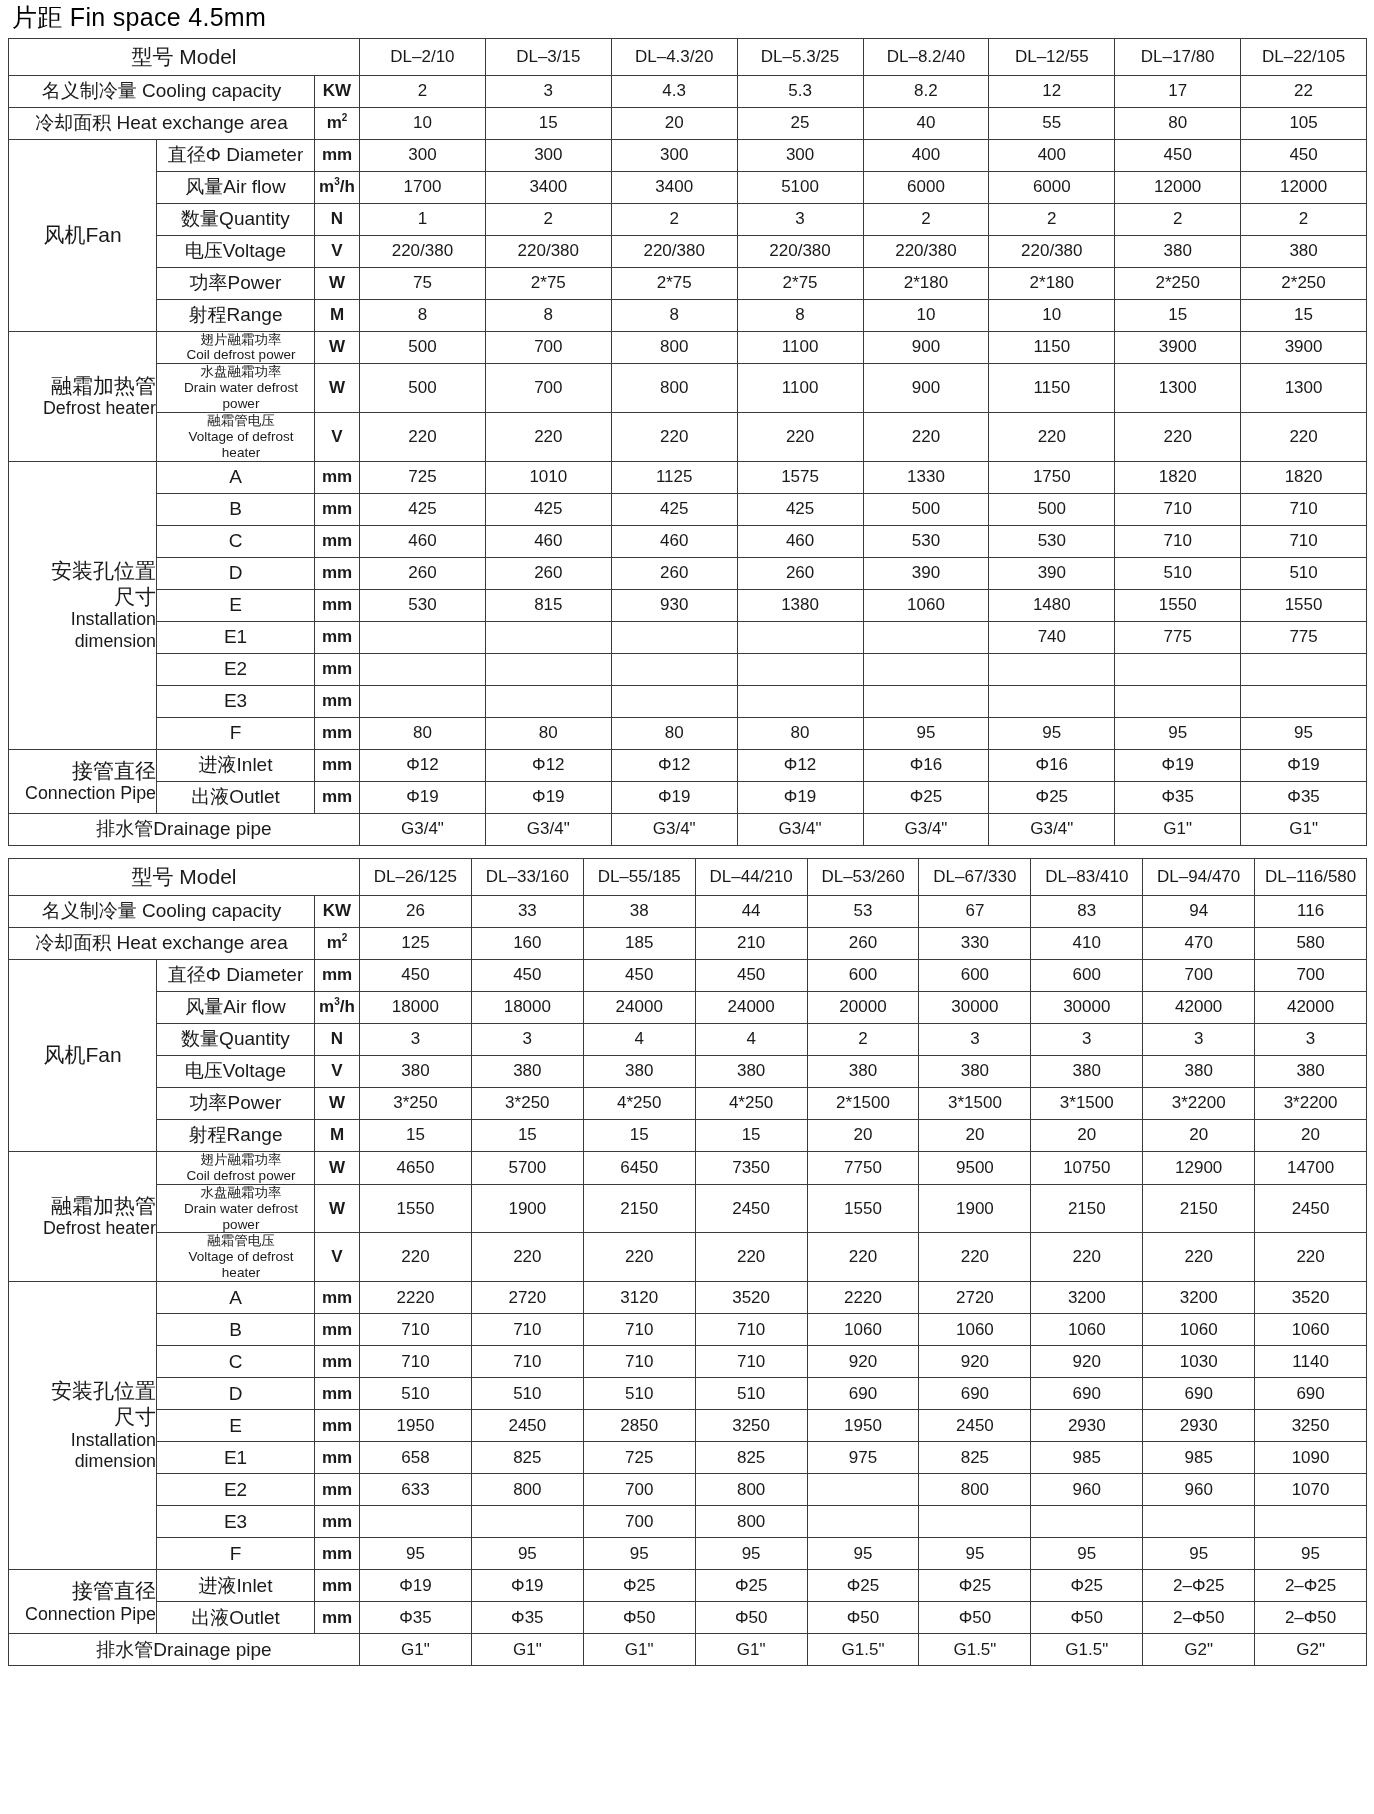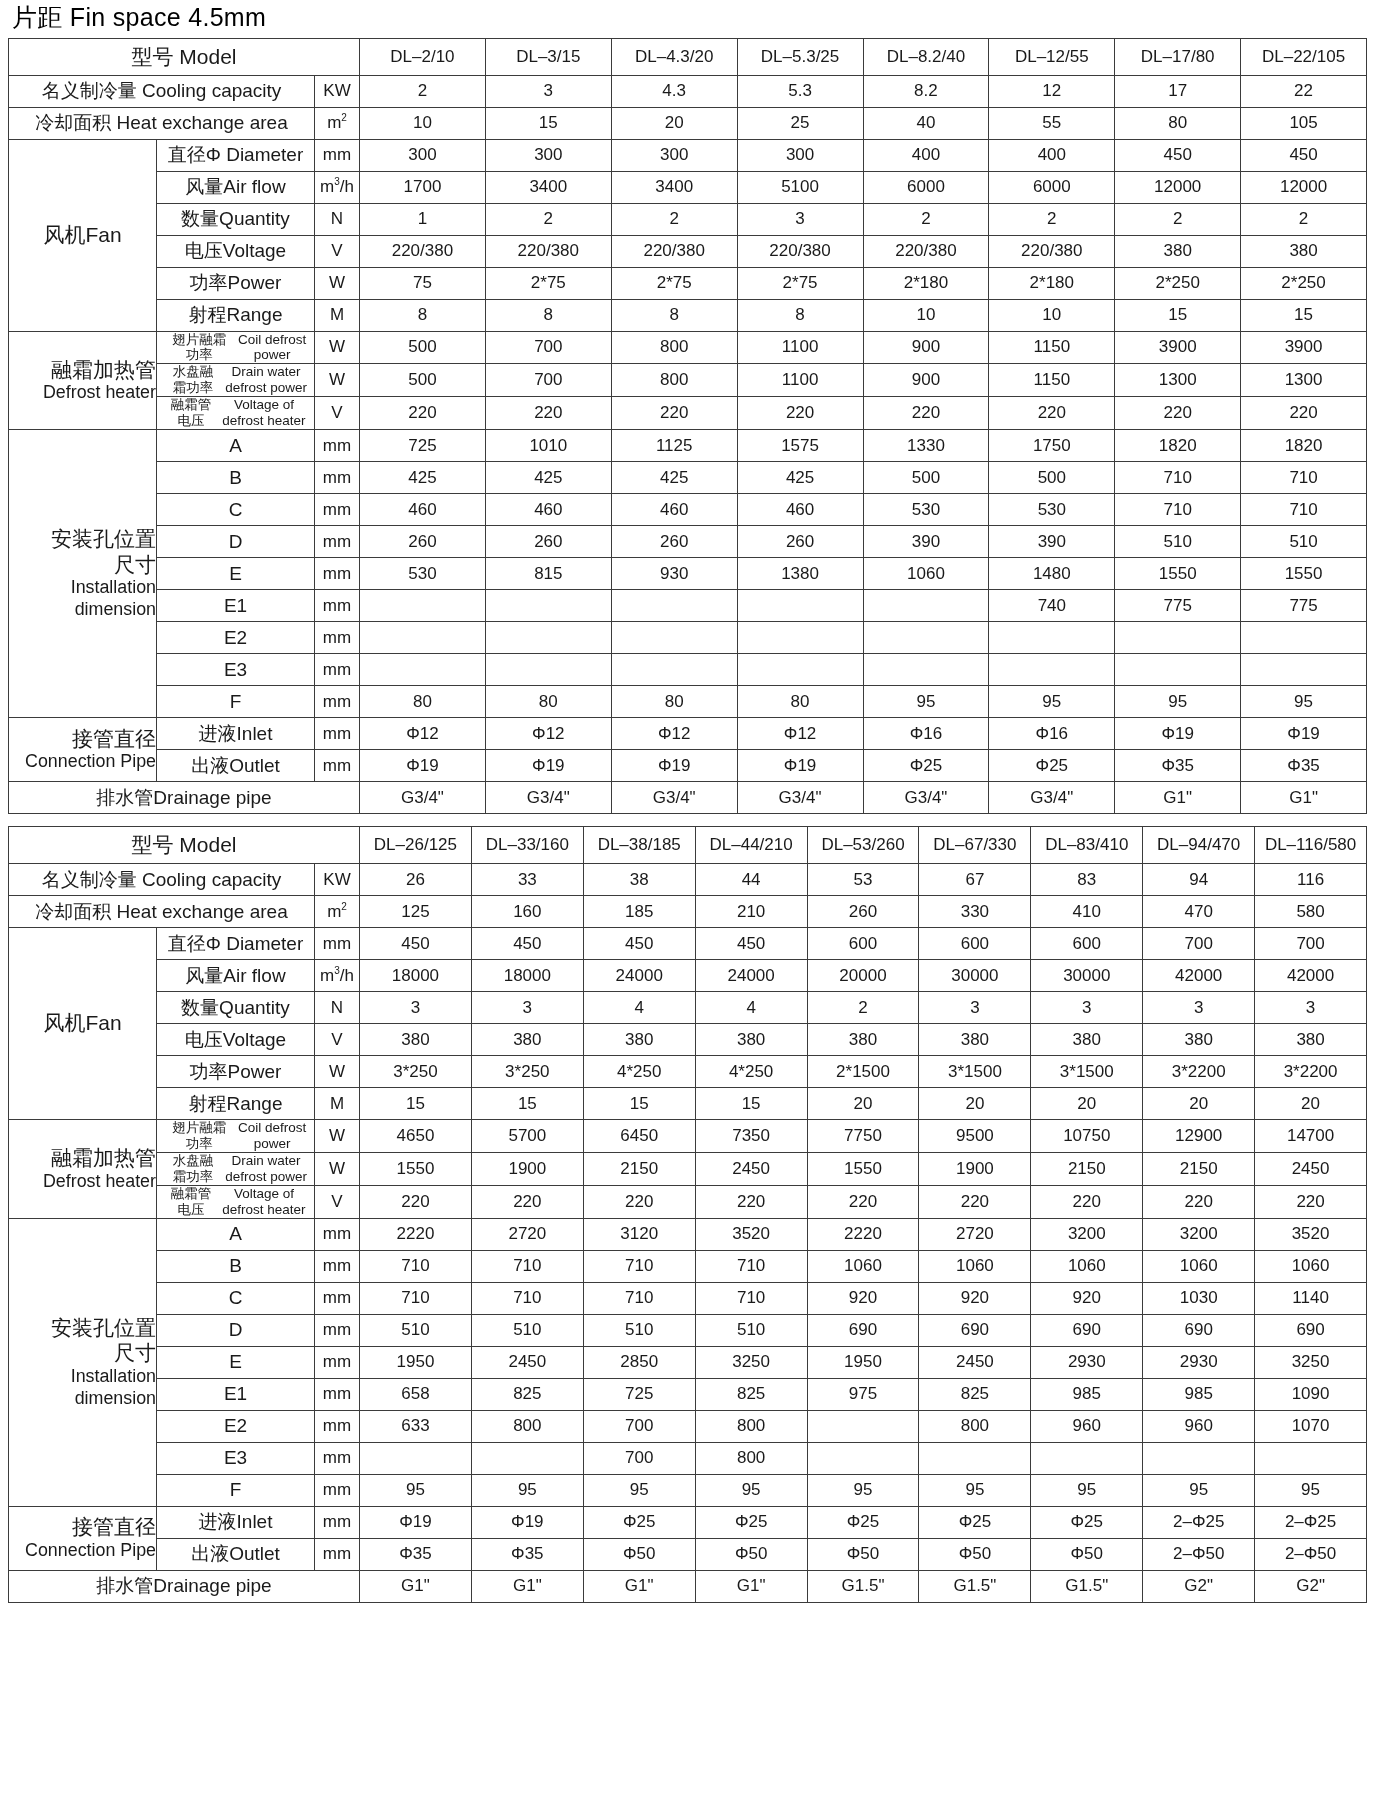--- a/index.html
+++ b/index.html
@@ -64,20 +64,21 @@
     font-size: 13.5px;
     line-height: 1.15;
   }
   td.lbl.dim {
     font-size: 19px;
   }
   td.unit {
     background: #4a7fb5;
     color: #ffffff;
     font-size: 16px;
+    font-weight: bold;
   }
   td.modelhdr {
     font-size: 19px;
     font-weight: 400;
     height: 36px;
   }
   td.lbl.modeltitle {
     font-size: 21px;
     height: 36px;
   }
@@ -92,21 +93,21 @@
   .grpbox {
     display: flex;
     flex-direction: column;
     align-items: flex-end;
     justify-content: center;
     line-height: 1.22;
   }
   .grpbox .en { font-size: 0.85em; }
   .twoline {
     display: flex;
-    flex-direction: row;
+    flex-direction: column;
     align-items: center;
     justify-content: space-between;
     line-height: 1.18;
     margin-left: 11px;
   }
   .twoline .l2 { font-size: 1.0em; }
   
   col.c-grp { width: 148px; }
   col.c-sub { width: 158px; }
   col.c-unit { width: 45px; }
@@ -476,21 +477,21 @@
         <col style="width:111.9px">
       <col style="width:111.9px">
         <col style="width:111.9px">
         <col style="width:111.9px">
     </colgroup>
     <tbody>
       <tr>
         <td class="lbl modeltitle" colspan="3">型号 Model</td>
         <td class="modelhdr">DL–26/125</td>
         <td class="modelhdr">DL–33/160</td>
-        <td class="modelhdr">DL–38/185</td>
+        <td class="modelhdr">DL–55/185</td>
         <td class="modelhdr">DL–44/210</td>
         <td class="modelhdr">DL–53/260</td>
         <td class="modelhdr">DL–67/330</td>
         <td class="modelhdr">DL–83/410</td>
         <td class="modelhdr">DL–94/470</td>
         <td class="modelhdr">DL–116/580</td>
       </tr>
       <tr>
         <td class="lbl sub" colspan="2">名义制冷量 Cooling capacity</td>
         <td class="unit">KW</td>

